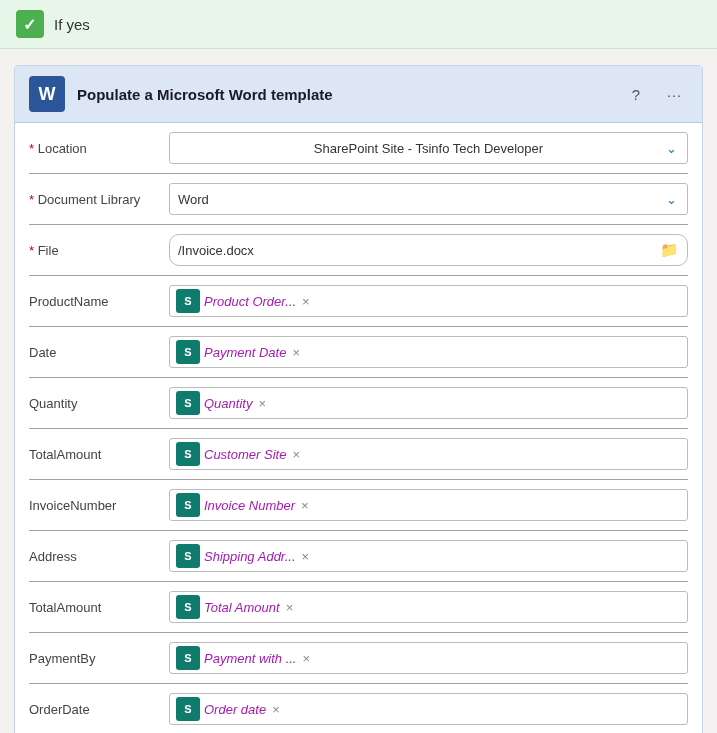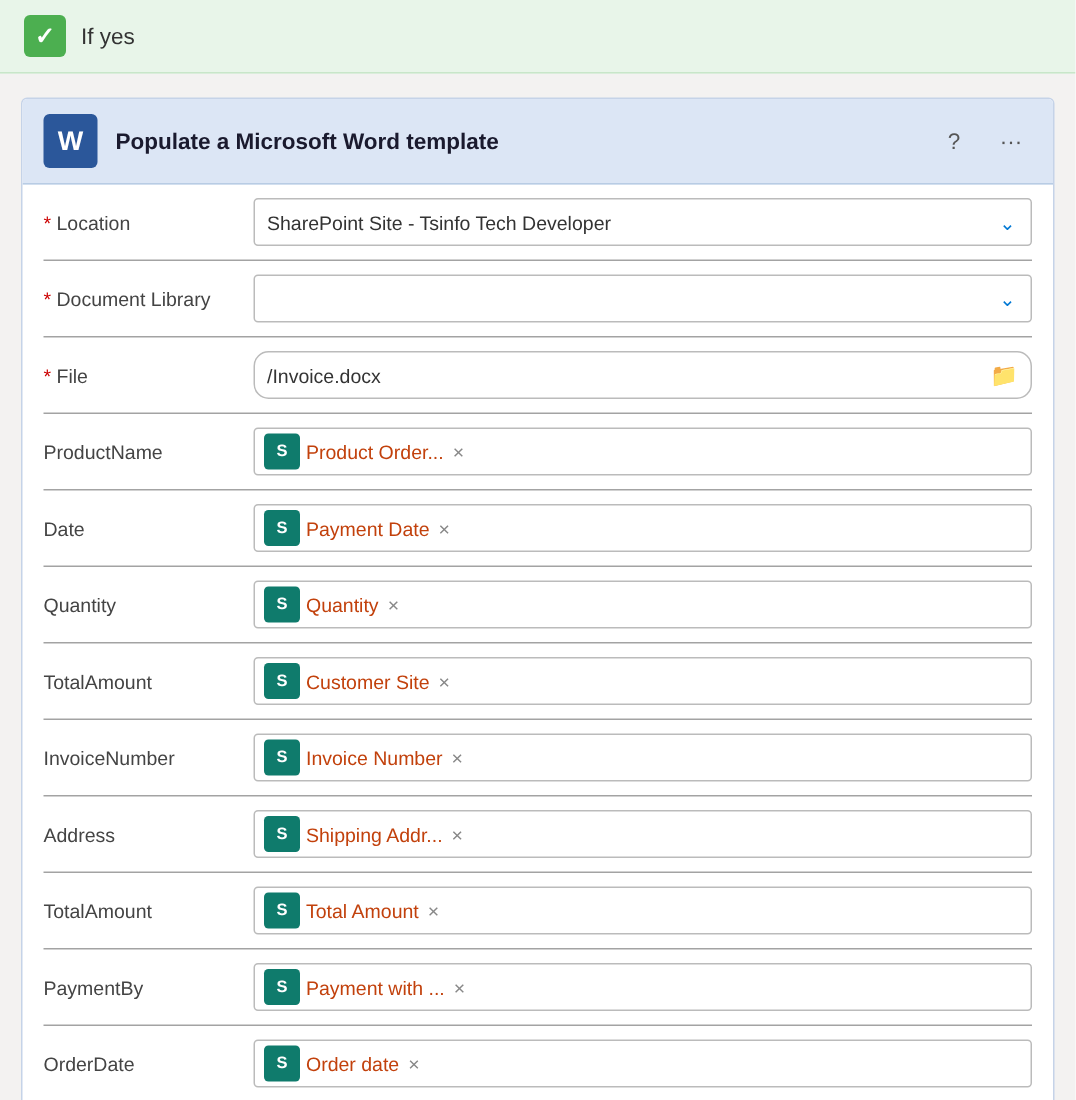--- a/index.html
+++ b/index.html
@@ -169,21 +169,22 @@
       align-items: center;
       justify-content: center;
       color: white;
       font-size: 11px;
       font-weight: bold;
       flex-shrink: 0;
     }
 
     .tag-text {
       font-size: 13px;
-      color: #c2410c;
+      color: #a21caf;
+      font-style: italic;
     }
     .tag-x {
       color: #888;
       font-size: 13px;
       cursor: pointer;
       margin-left: 2px;
     }
   </style>
 </head>
 <body>
@@ -205,29 +206,30 @@
       <div class="icon-btn">
         <span>···</span>
       </div>
     </div>
   </div>
 
   <div class="card-body">
 
     <div class="field-row">
       <div class="field-label required">Location</div>
-      <div class="field-control select-control" style="position:relative;">
+      <div class="field-control select-control" style="position:relative;text-align:center;">
         <span class="control-value">SharePoint Site - Tsinfo Tech Developer</span>
         <span class="select-arrow">⌄</span>
       </div>
     </div>
 
     <div class="field-row">
       <div class="field-label required">Document Library</div>
       <div class="field-control select-control" style="position:relative;">
+        <span class="control-value">Word</span>
         <span class="select-arrow">⌄</span>
       </div>
     </div>
 
     <div class="field-row">
       <div class="field-label required">File</div>
       <div class="field-control" style="position:relative;border-radius:10px;">
         <span class="control-value">/Invoice.docx</span>
         <span class="file-icon">📁</span>
       </div>

